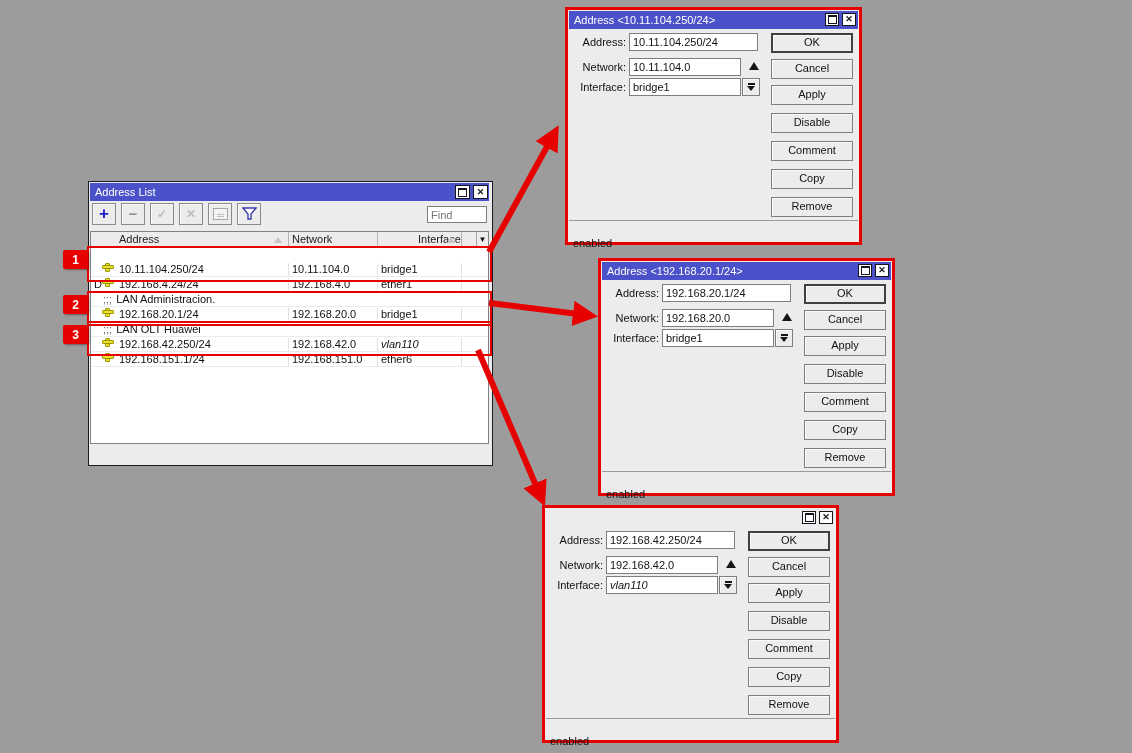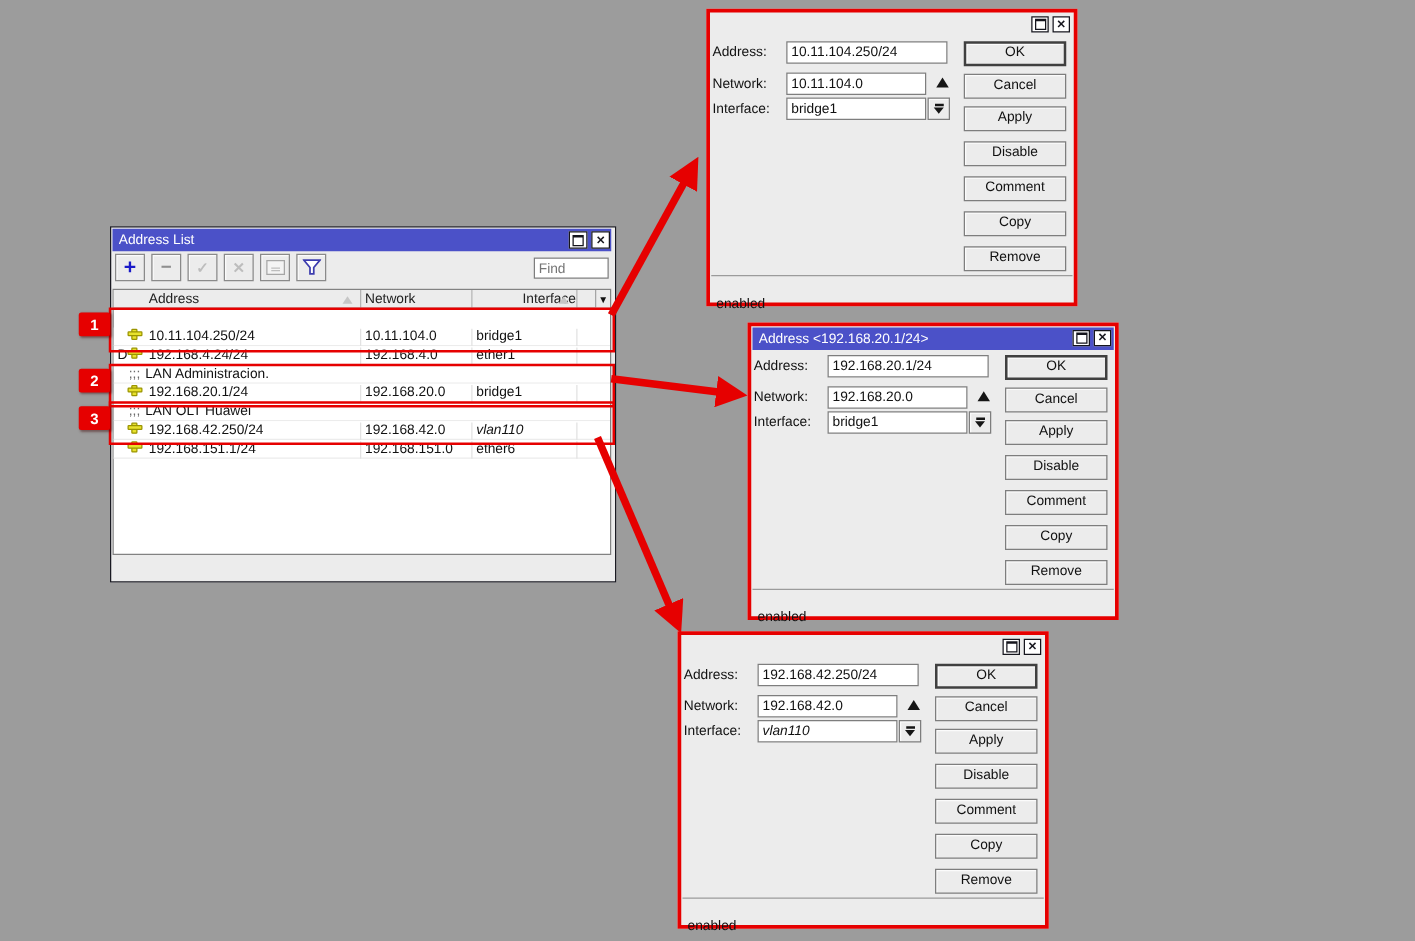--- a/index.html
+++ b/index.html
@@ -50,21 +50,21 @@
   .ai-h{position:absolute;left:0;top:2px;width:12px;height:4px;background:#e8e22c;border:1px solid #9a9400;box-sizing:border-box;border-radius:1px;}
   .ai-v{position:absolute;left:3px;top:0;width:5px;height:9px;background:#e8e22c;border:1px solid #9a9400;box-sizing:border-box;border-radius:1px;}
   .wstatus{position:absolute;left:1px;top:263px;width:399px;height:17px;background:#ececec;border:1px solid #9d9d9d;
            box-sizing:border-box;padding:1px 4px;}
 
   
   .dlg{position:absolute;width:297px;height:238px;background:#ececec;border:3px solid #e60000;box-sizing:border-box;z-index:5;}
   .dlg .tbar{left:1px;top:1px;width:289px;}
   .dlg .tbtns{top:3px;right:3px;}
   .dlg .wbtn{width:14px;height:13px;}
-  .flabel{position:absolute;left:2px;width:56px;line-height:18px;}
+  .flabel{position:absolute;left:2px;width:56px;text-align:right;line-height:18px;}
   .finput{position:absolute;left:61px;height:18px;border:1px solid #7e7e7e;background:#fff;
           font-family:"Liberation Sans",sans-serif;font-size:11px;color:#111;padding:0 3px;box-sizing:border-box;}
   .w-addr{width:129px;} .w-sm{width:112px;}
   .italic{font-style:italic;}
   .uparrow{position:absolute;left:181px;width:0;height:0;border-left:5px solid transparent;border-right:5px solid transparent;border-bottom:8px solid #151515;}
   .combo{position:absolute;left:174px;width:18px;height:18px;border:1px solid #7e7e7e;background:#ececec;
          box-shadow:inset 1px 1px 0 #fbfbfb;box-sizing:border-box;display:flex;flex-direction:column;align-items:center;justify-content:center;gap:1px;}
   .cg-bar{width:7px;height:2px;background:#151515;}
   .cg-tri{width:0;height:0;border-left:4px solid transparent;border-right:4px solid transparent;border-top:5px solid #151515;}
   .dbtn{position:absolute;left:203px;width:82px;height:20px;background:#ececec;border:1px solid #7e7e7e;
@@ -202,20 +202,23 @@
         <span class="c-if">ether6</span>
         <span class="rowdiv" style="left:197px;"></span>
           <span class="rowdiv" style="left:286px;"></span>
           <span class="rowdiv" style="left:370px;"></span>
       </div>
     </div>
 
   </div>
 
   <div class="dlg" style="left:565px;top:7px;">
+    <div class="tbar">
+        <span class="ttl">Address &lt;10.11.104.250/24&gt;</span>
+      </div>
     <div class="tbtns">
       <div class="wbtn">
           <span class="maxglyph"></span>
         </div>
       <div class="wbtn">
           <span>✕</span>
         </div>
     </div>
     <span class="flabel" style="top:23px;">Address:</span>
     <input class="finput w-addr" style="top: 23px;" value="10.11.104.250/24">

